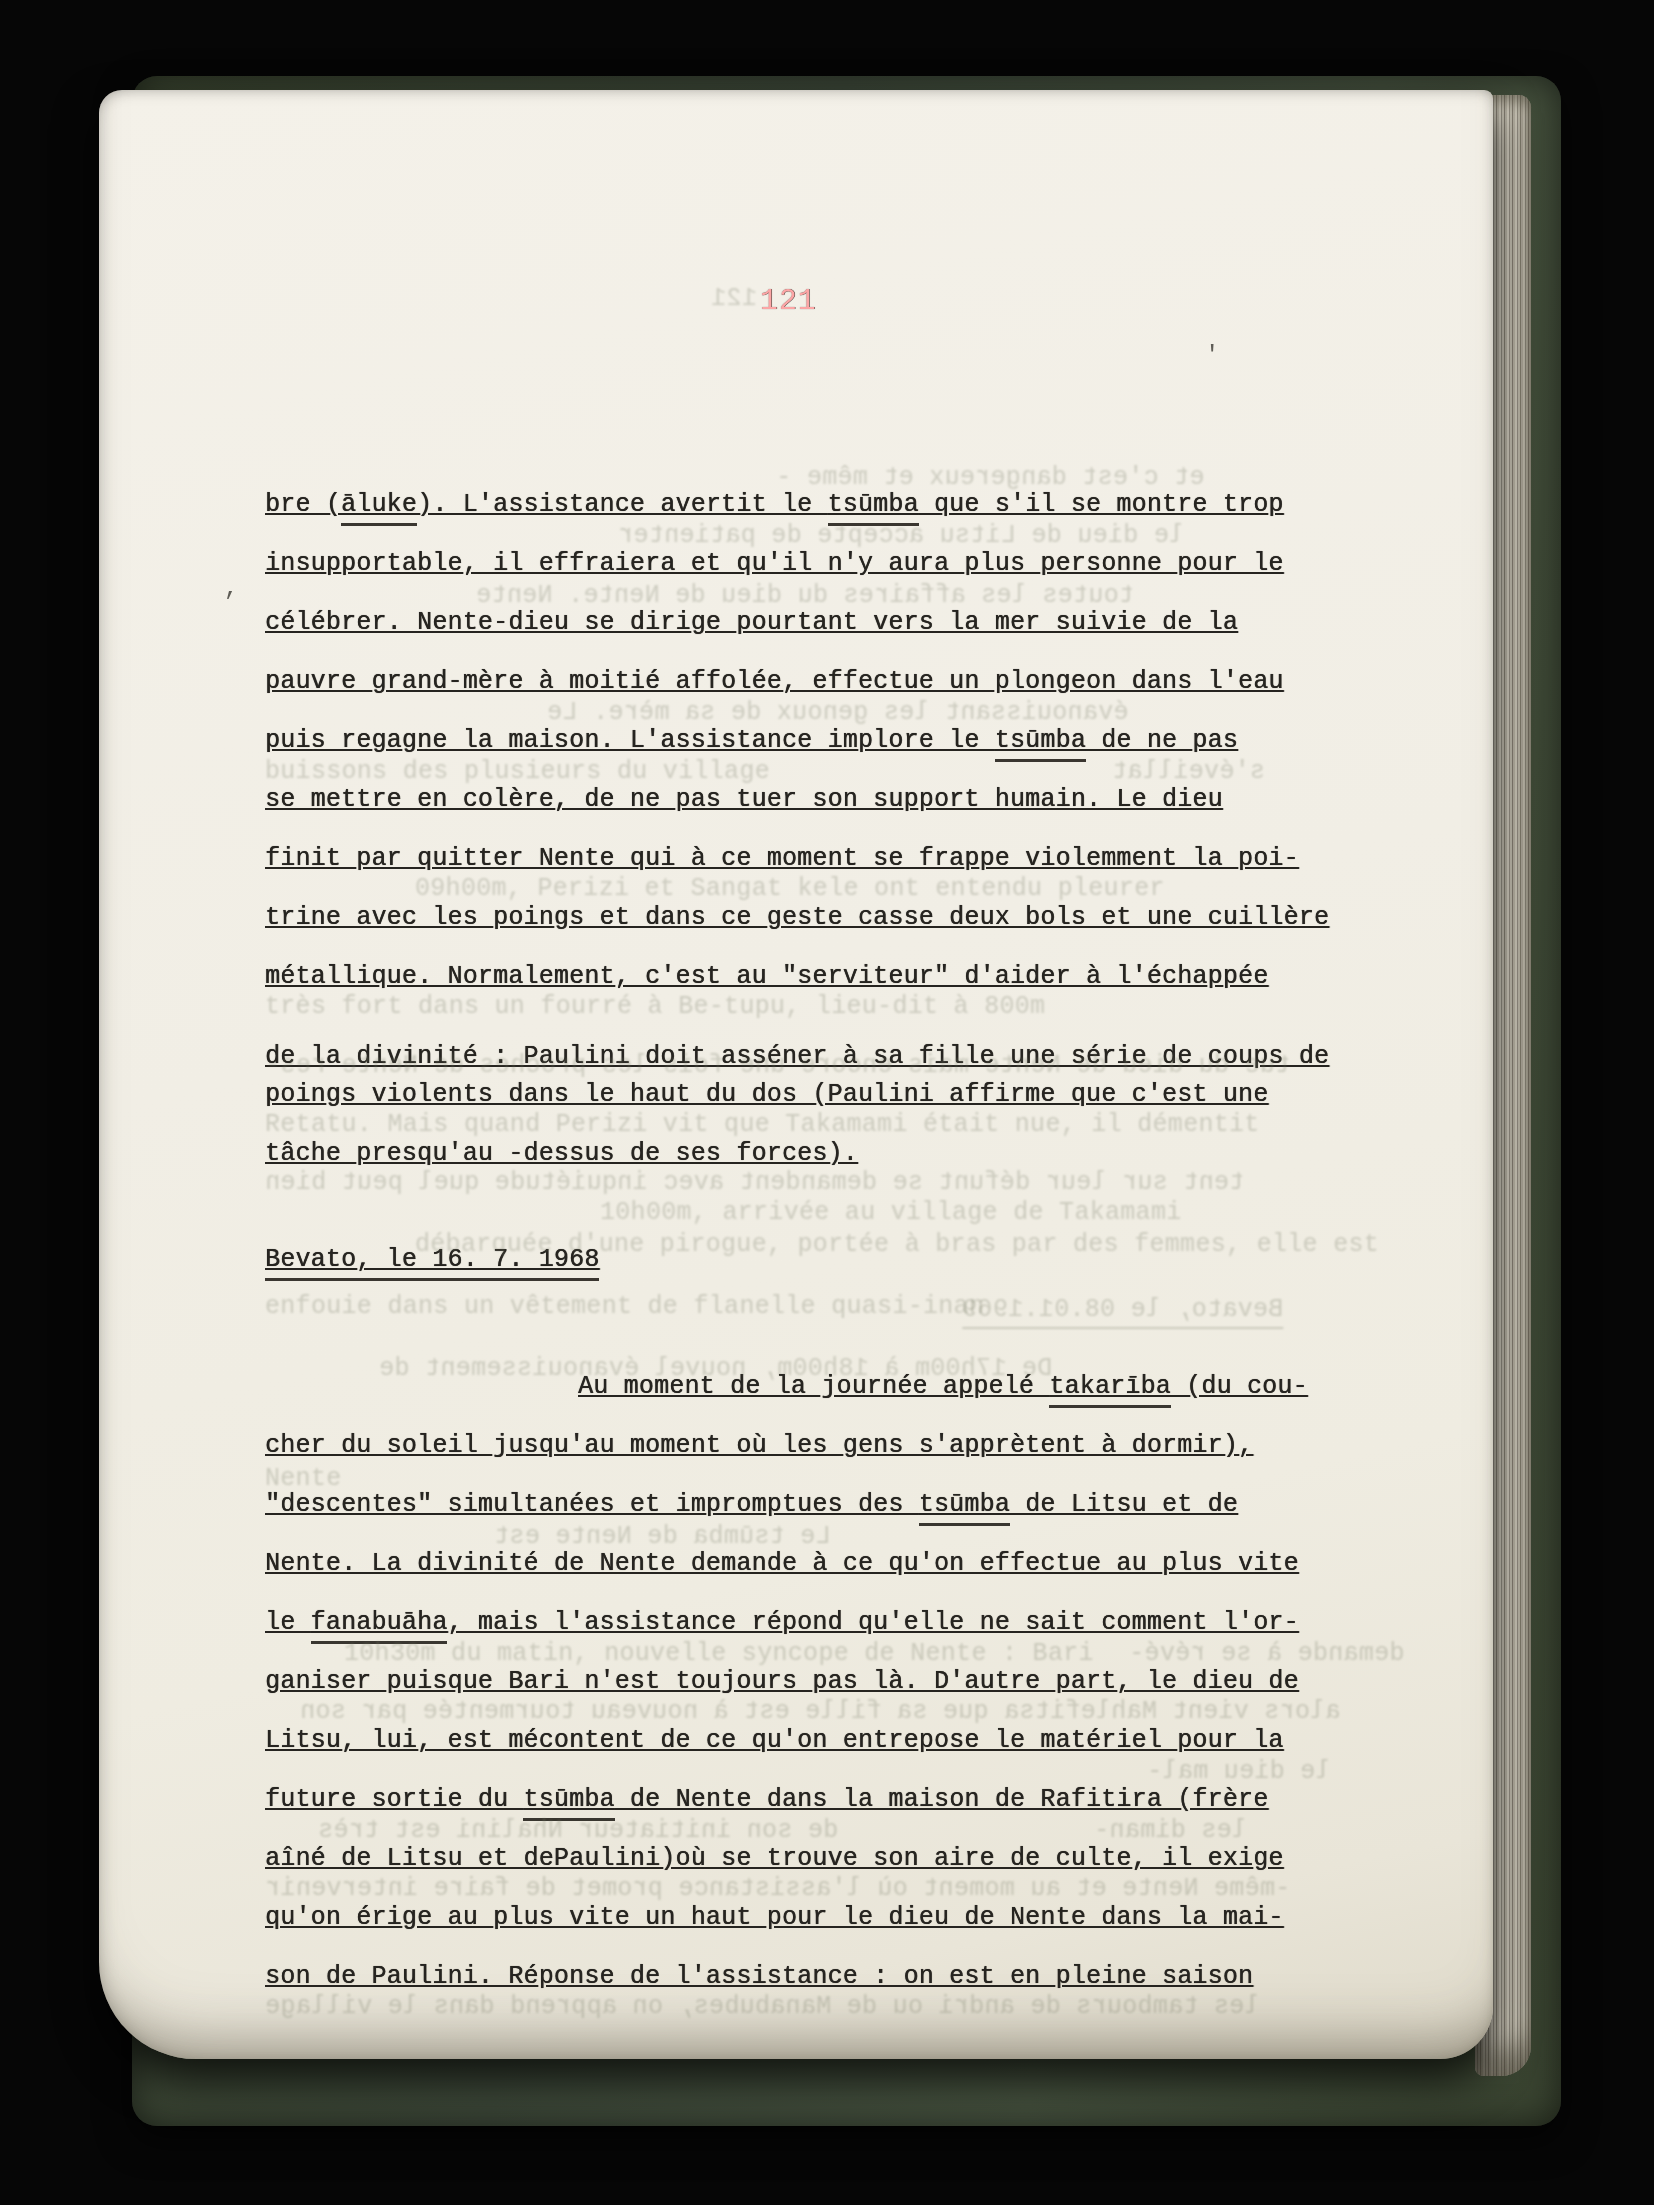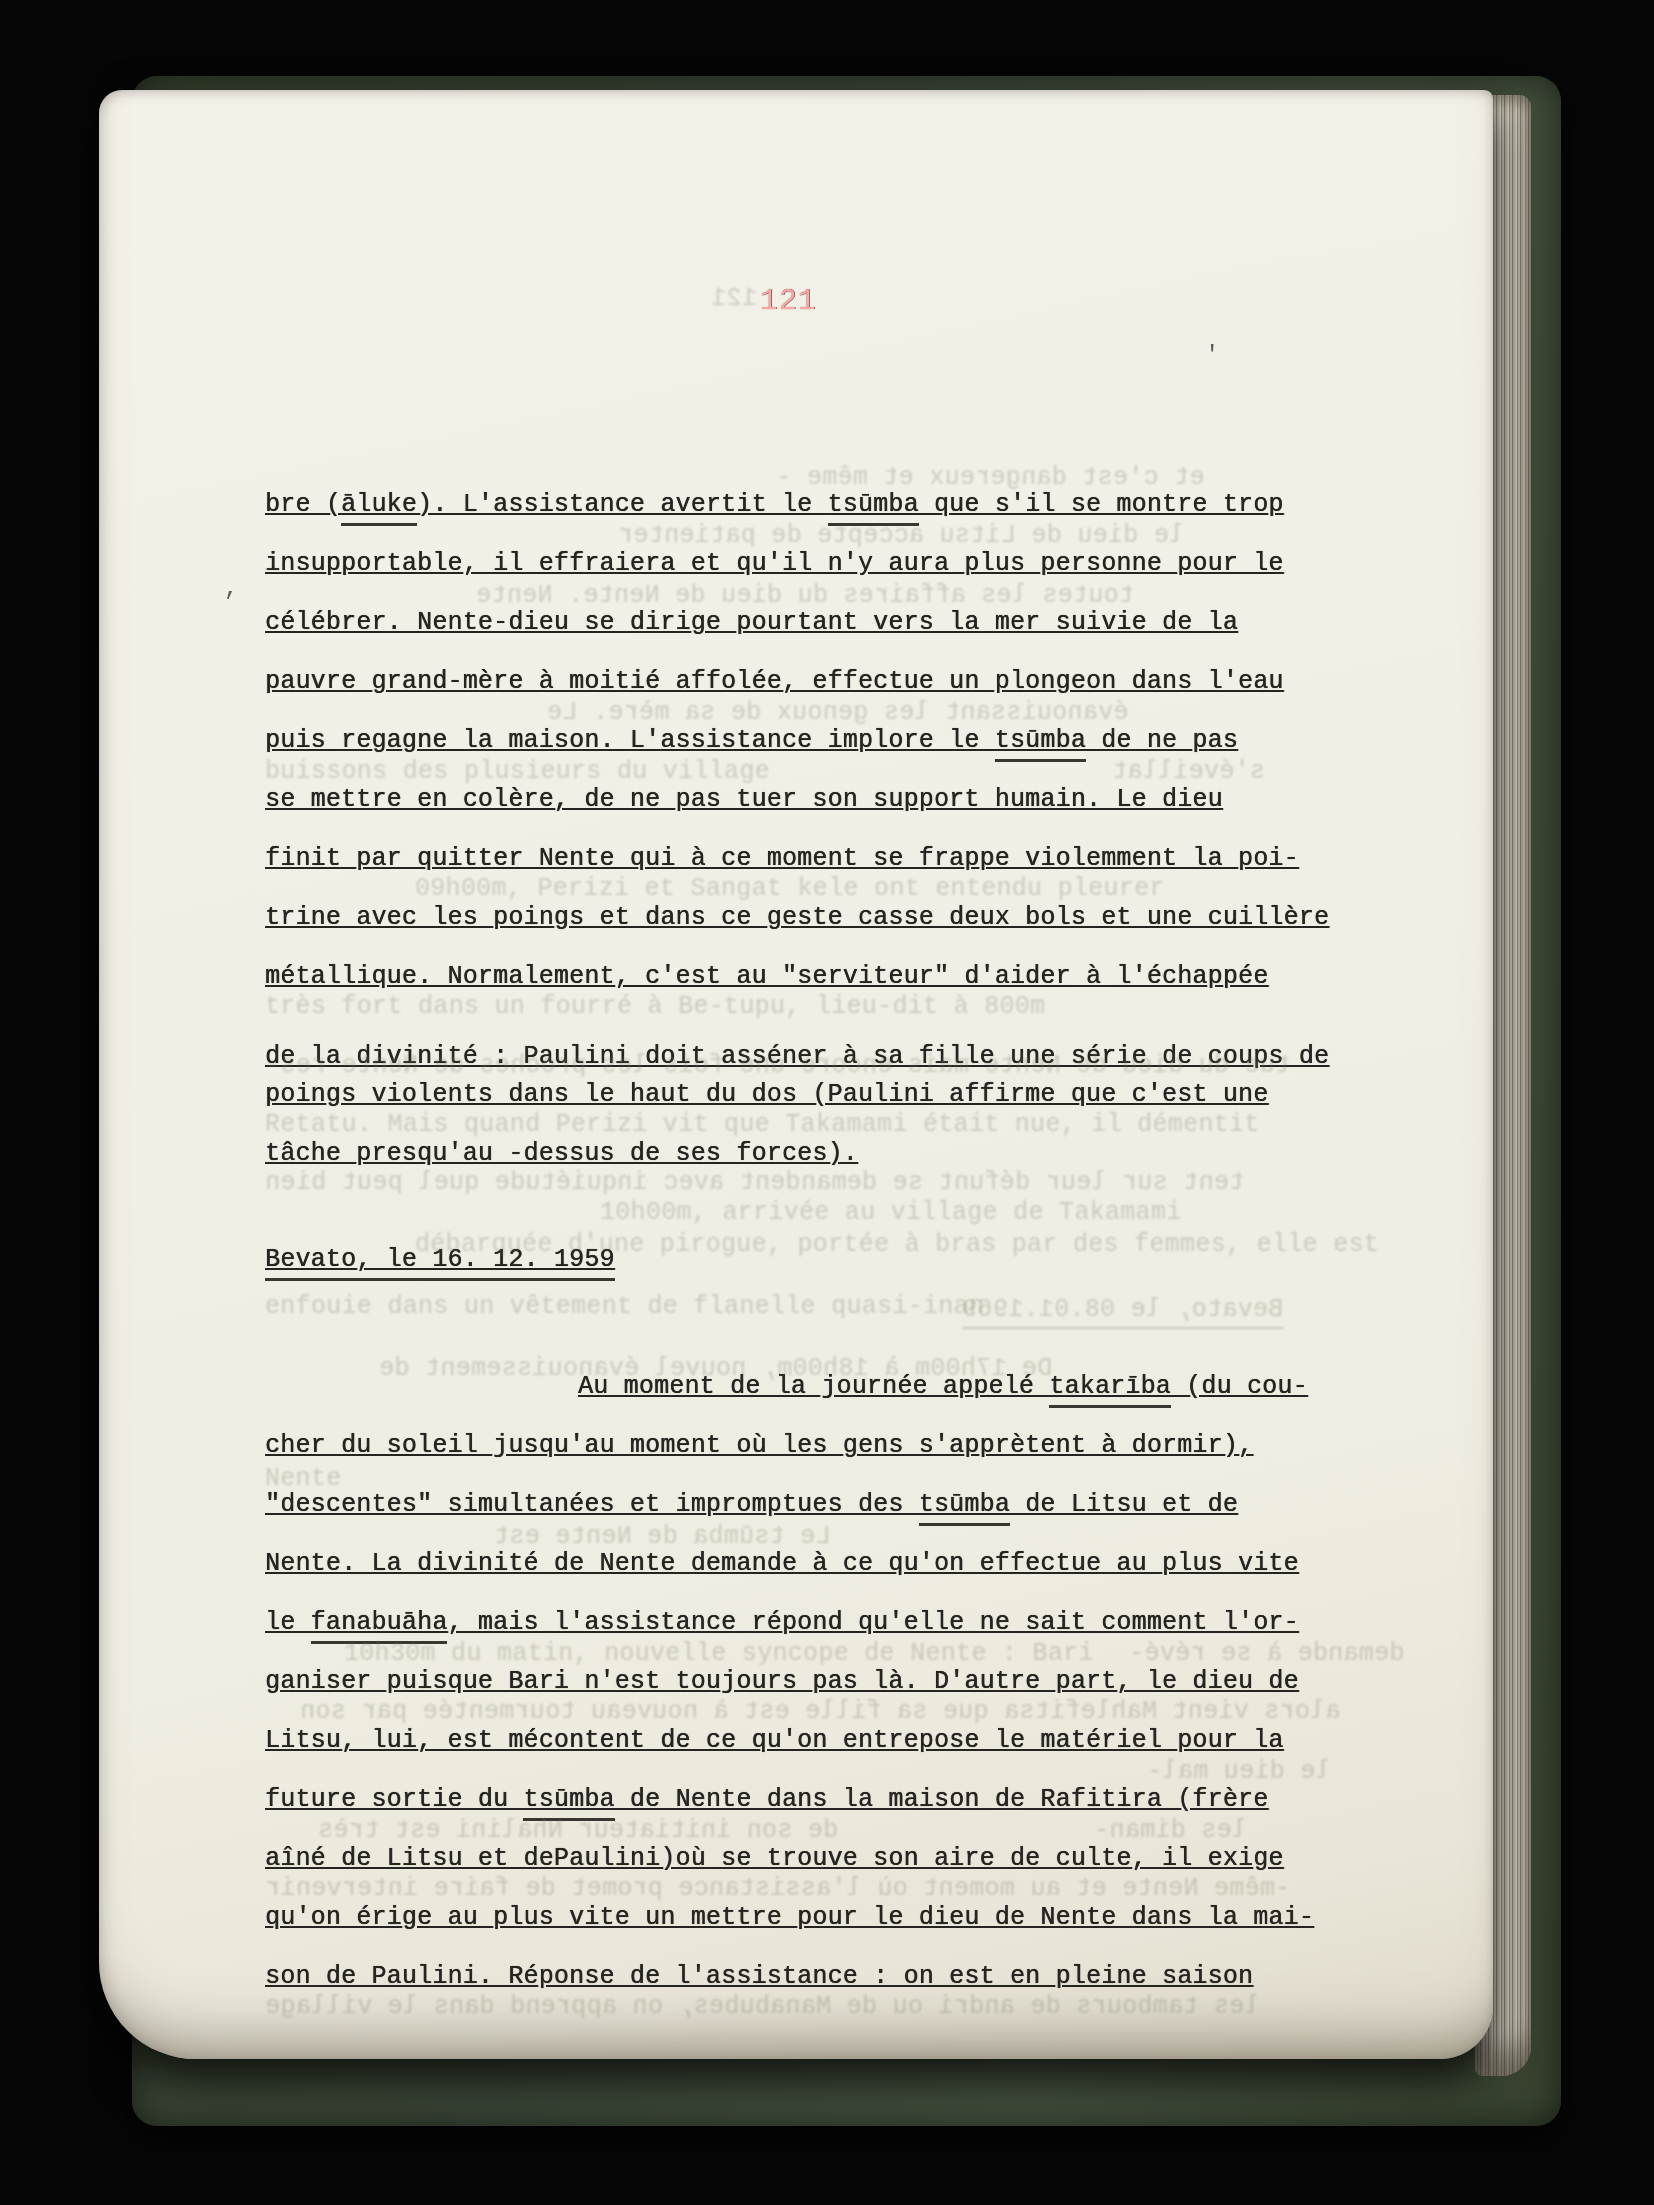--- a/index.html
+++ b/index.html
@@ -77,31 +77,31 @@
     <div class="tline" style="top: 610px; left: 265px;"><span>célébrer. Nente-dieu se dirige pourtant vers la mer suivie de la</span></div>
     <div class="tline" style="top: 669px; left: 265px;"><span>pauvre grand-mère à moitié affolée, effectue un plongeon dans l'eau</span></div>
     <div class="tline" style="top: 728px; left: 265px;"><span>puis regagne la maison. L'assistance implore le </span><span class="u">tsūmba</span><span> de ne pas</span></div>
     <div class="tline" style="top: 787px; left: 265px;"><span>se mettre en colère, de ne pas tuer son support humain. Le dieu</span></div>
     <div class="tline" style="top: 846px; left: 265px; text-align: right;"><span>finit par quitter Nente qui à ce moment se frappe violemment la poi-</span></div>
     <div class="tline" style="top: 905px; left: 265px;"><span>trine avec les poings et dans ce geste casse deux bols et une cuillère</span></div>
     <div class="tline" style="top: 964px; left: 265px;"><span>métallique. Normalement, c'est au "serviteur" d'aider à l'échappée</span></div>
     <div class="tline" style="top: 1044px; left: 265px;"><span>de la divinité : Paulini doit asséner à sa fille une série de coups de</span></div>
     <div class="tline" style="top: 1082px; left: 265px;"><span>poings violents dans le haut du dos (Paulini affirme que c'est une</span></div>
     <div class="tline" style="top: 1141px; left: 265px;"><span>tâche presqu'au -dessus de ses forces).</span></div>
-    <div class="tline" style="top: 1247px; left: 265px;"><span class="u">Bevato, le 16. 12. 1959</span></div>
+    <div class="tline" style="top: 1247px; left: 265px;"><span class="u">Bevato, le 16. 7. 1968</span></div>
     <div class="tline" style="top: 1374px; left: 578px;"><span>Au moment de la journée appelé </span><span class="u">takarība</span><span> (du cou-</span></div>
     <div class="tline" style="top: 1433px; left: 265px;"><span>cher du soleil jusqu'au moment où les gens s'apprètent à dormir),</span></div>
     <div class="tline" style="top: 1492px; left: 265px;"><span>"descentes" simultanées et impromptues des </span><span class="u">tsūmba</span><span> de Litsu et de</span></div>
     <div class="tline" style="top: 1551px; left: 265px;"><span>Nente. La divinité de Nente demande à ce qu'on effectue au plus vite</span></div>
     <div class="tline" style="top: 1610px; left: 265px;"><span>le </span><span class="u">fanabuāha</span><span>, mais l'assistance répond qu'elle ne sait comment l'or-</span></div>
     <div class="tline" style="top: 1669px; left: 265px;"><span>ganiser puisque Bari n'est toujours pas là. D'autre part, le dieu de</span></div>
     <div class="tline" style="top: 1728px; left: 265px;"><span>Litsu, lui, est mécontent de ce qu'on entrepose le matériel pour la</span></div>
     <div class="tline" style="top: 1787px; left: 265px; text-align: center;"><span>future sortie du </span><span class="u">tsūmba</span><span> de Nente dans la maison de Rafitira (frère</span></div>
     <div class="tline" style="top: 1846px; left: 265px;"><span>aîné de Litsu et dePaulini)où se trouve son aire de culte, il exige</span></div>
-    <div class="tline" style="top: 1905px; left: 265px;"><span>qu'on érige au plus vite un mettre pour le dieu de Nente dans la mai-</span></div>
+    <div class="tline" style="top: 1905px; left: 265px;"><span>qu'on érige au plus vite un haut pour le dieu de Nente dans la mai-</span></div>
     <div class="tline" style="top: 1964px; left: 265px;"><span>son de Paulini. Réponse de l'assistance : on est en pleine saison</span></div>
   </div>
 <div id="ghost-layer">
     <div class="ghost mir" style="left: 711px; top: 284px;"><span>121</span></div>
     <div class="ghost mir" style="left: 776px; top: 463px;"><span>et c'est dangereux et même -</span></div>
     <div class="ghost mir" style="left: 618px; top: 521px;"><span>le dieu de Litsu accepte de patienter</span></div>
     <div class="ghost mir" style="left: 476px; top: 581px;"><span>toutes les affaires du dieu de Nente. Nente</span></div>
     <div class="ghost mir" style="left: 547px; top: 698px;"><span>évanouissant les genoux de sa mère. Le</span></div>
     <div class="ghost" style="left: 265px; top: 757px;"><span>buissons des plusieurs du village</span></div>
     <div class="ghost mir" style="left: 1112px; top: 757px;"><span>s'éveillat</span></div>

